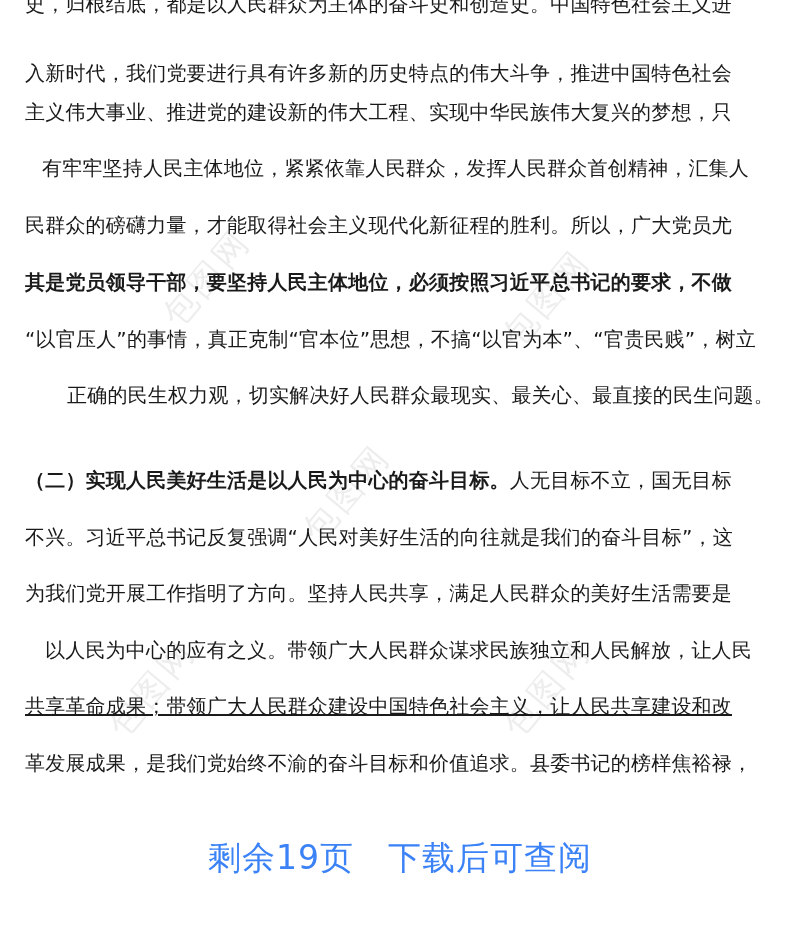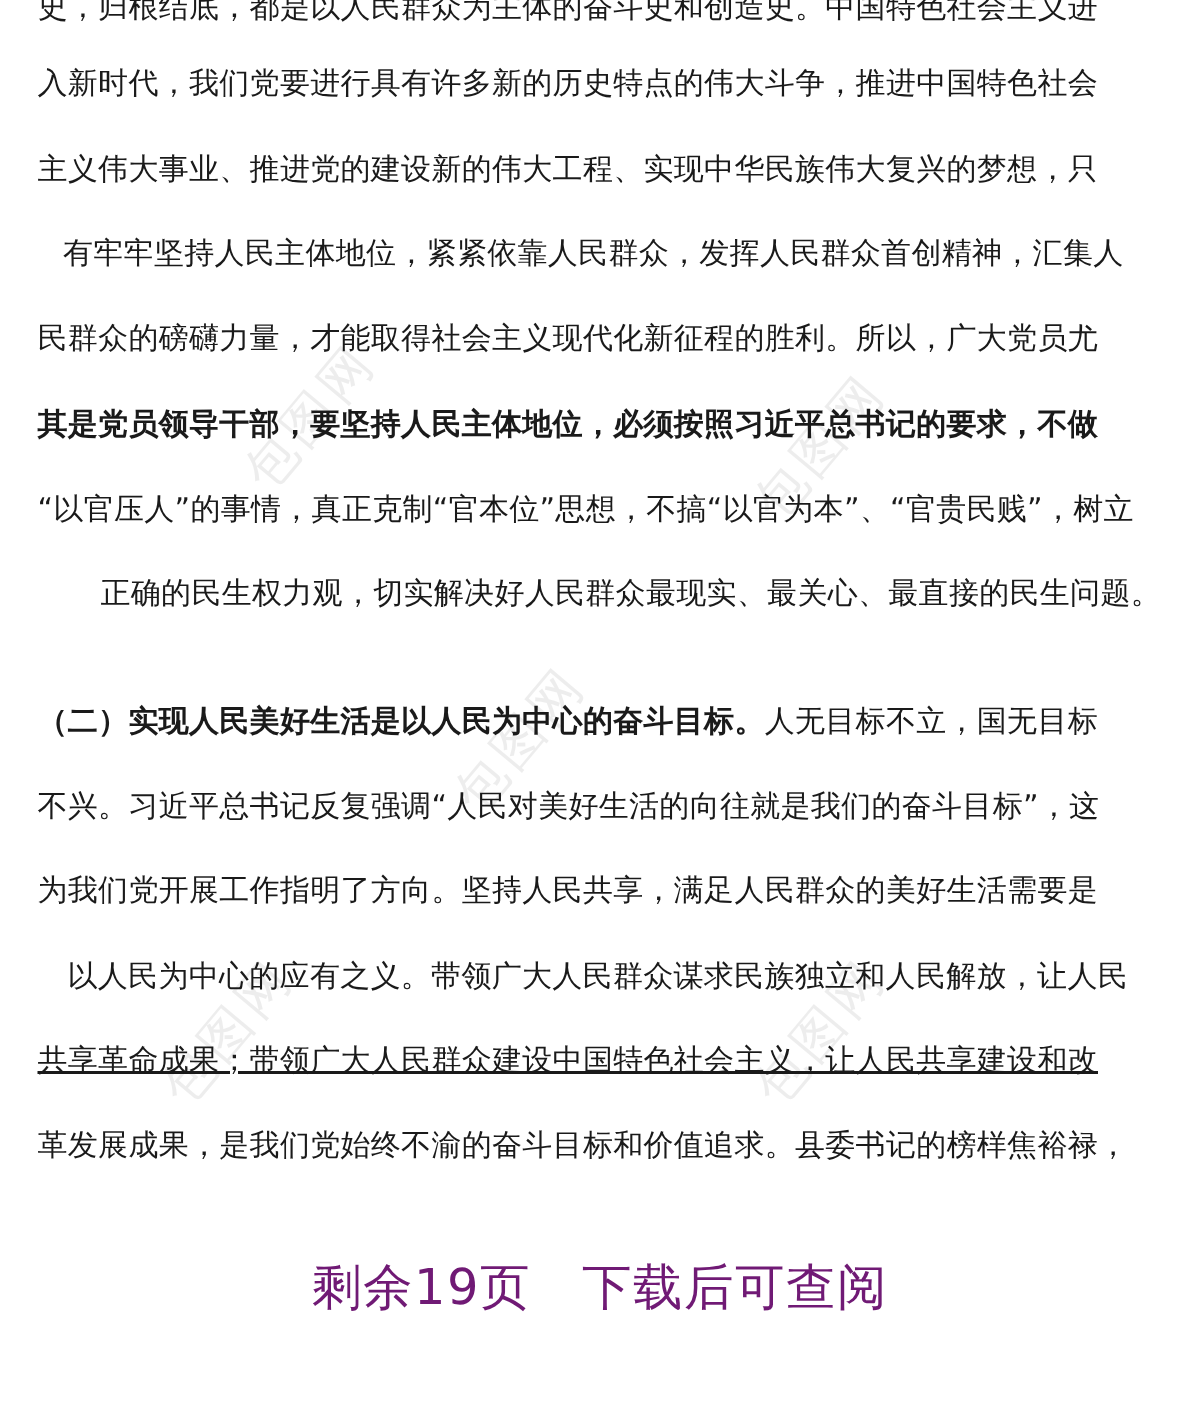--- a/index.html
+++ b/index.html
@@ -3,39 +3,39 @@
 <meta charset="utf-8">
 <style>
   html, body { margin:0; padding:0; background:#ffffff; }
   body { width:800px; height:934px; position:relative; overflow:hidden;
          font-family:"DejaVu Sans", "Liberation Sans", sans-serif; color:#1a1a1a; }
   .page { position:absolute; left:0; top:0; width:800px; height:934px; }
   .line { position:absolute; left:25px; width:760px; font-size:20px; line-height:24px;
           white-space:nowrap; letter-spacing:0.2px; }
   .bold { font-weight:bold; }
   .footer { position:absolute; left:0; width:800px; top:836px; text-align:center;
-            font-size:33px; color:#701a75; letter-spacing:1px; }
+            font-size:33px; color:#3b82f6; letter-spacing:1px; }
   .footer .gap { display:inline-block; width:34px; }
   .wm { position:absolute; font-size:34px; color:rgba(0,0,0,0.07); transform:rotate(-50deg);
         letter-spacing:4px; pointer-events:none; }
 </style>
 </head>
 <body>
 
 <div class="page">
 
   <div class="wm" style="left:150px; top:255px;">包图网</div>
   <div class="wm" style="left:490px; top:275px;">包图网</div>
   <div class="wm" style="left:290px; top:470px;">包图网</div>
   <div class="wm" style="left:95px; top:665px;">包图网</div>
   <div class="wm" style="left:490px; top:665px;">包图网</div>
 
   <div>
     <div class="line" style="top:-8px;">史，归根结底，都是以人民群众为主体的奋斗史和创造史。中国特色社会主义进</div>
-    <div class="line" style="top:43px;">入新时代，我们党要进行具有许多新的历史特点的伟大斗争，推进中国特色社会</div>
+    <div class="line" style="top:61px;">入新时代，我们党要进行具有许多新的历史特点的伟大斗争，推进中国特色社会</div>
     <div class="line" style="top:100px;">主义伟大事业、推进党的建设新的伟大工程、实现中华民族伟大复兴的梦想，只</div>
     <div class="line" style="top:156px;margin-left:17px;">有牢牢坚持人民主体地位，紧紧依靠人民群众，发挥人民群众首创精神，汇集人</div>
     <div class="line" style="top:213px;">民群众的磅礴力量，才能取得社会主义现代化新征程的胜利。所以，广大党员尤</div>
     <div class="line" style="top:270px;font-weight:bold;">其是党员领导干部，要坚持人民主体地位，必须按照习近平总书记的要求，不做</div>
     <div class="line" style="top:327px;">“以官压人”的事情，真正克制“官本位”思想，不搞“以官为本”、“官贵民贱”，树立</div>
     <div class="line" style="top:383px;margin-left:42px;">正确的民生权力观，切实解决好人民群众最现实、最关心、最直接的民生问题。</div>
   </div>
 
   <div>
     <div class="line" style="top:468px;">

